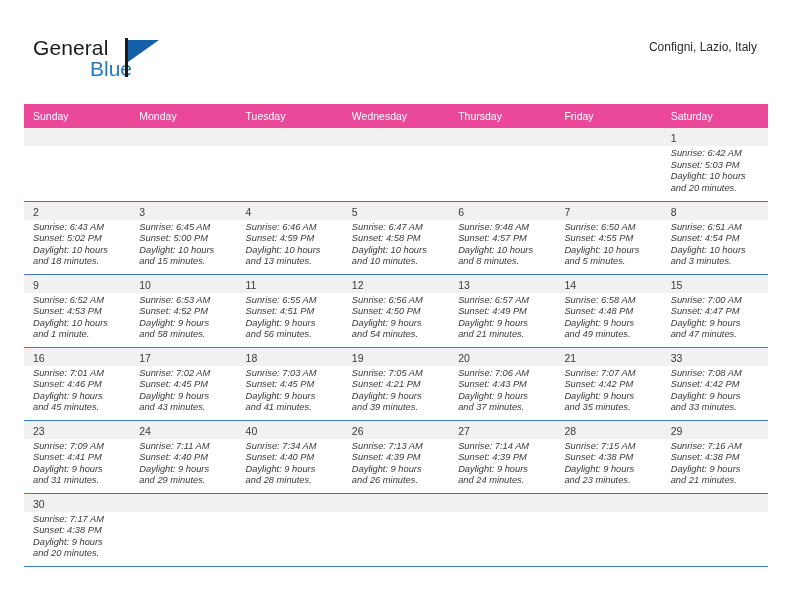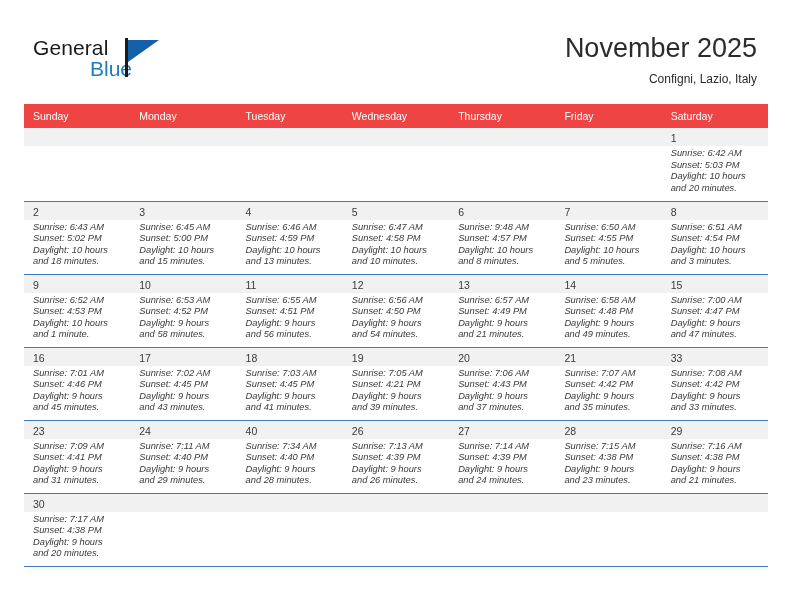--- a/index.html
+++ b/index.html
@@ -99,21 +99,21 @@
   
   .cal {
     position: absolute;
     left: 24px;
     top: 104px;
     width: 744px;
     border-collapse: collapse;
     table-layout: fixed;
   }
   .cal th {
-    background: #ef4444;
+    background: #ec4899;
     color: #ffffff;
     font-size: 10.5px;
     font-weight: normal;
     text-align: left;
     padding: 6px 0 6px 9px;
     height: 22px;
     border: none;
     width: 106.28px;
   }
   .cal td {
@@ -168,21 +168,20 @@
     <div class="logo">
       <span class="logo-general">General</span>
       <span class="logo-blue">Blue</span>
       <span class="logo-mark">
         <span class="bar"></span>
         <span class="tri"></span>
       </span>
     </div>
 
     <div class="title-block">
-      <div class="cal-title">November 2025</div>
       <div class="cal-sub">Configni, Lazio, Italy</div>
     </div>
 
   </div>
 
   <table class="cal">
     <thead>
       <tr>
         <th>Sunday</th>
         <th>Monday</th>

